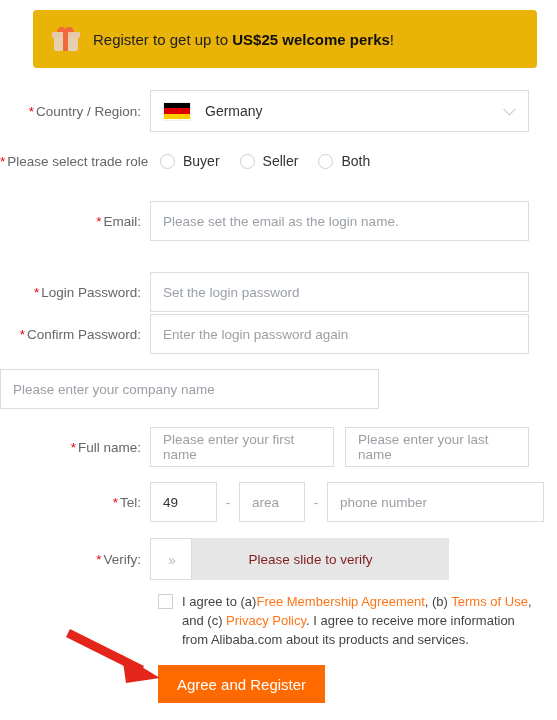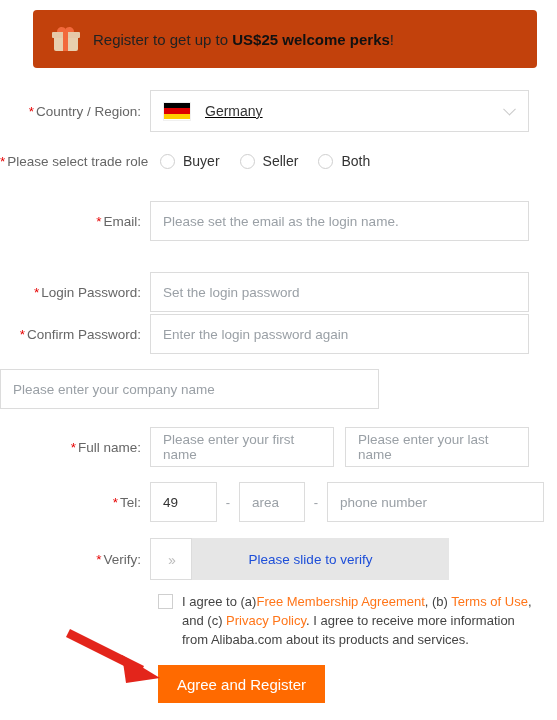--- a/index.html
+++ b/index.html
@@ -9,21 +9,21 @@
     background: #ffffff;
     font-family: "Liberation Sans", sans-serif;
     overflow: hidden;
   }
   .page { position: relative; width: 557px; height: 720px; background: #fff; }
 
   
   .promo {
     position: absolute; left: 33px; top: 10px;
     width: 504px; height: 58px;
-    background: #c2410c;
+    background: #eab308;
     border-radius: 4px;
     display: flex; align-items: center;
     padding-left: 18px;
   }
   .gift-icon { width: 30px; height: 28px; position: relative; flex: 0 0 auto; margin-right: 12px; }
   .gift-lid { position:absolute; left:1px; top:7px; width:28px; height:6px; background:#E6C9A8; border-radius:1px; }
   .gift-body { position:absolute; left:3px; top:13px; width:24px; height:13px; background:#E8CFAE; border-radius:0 0 2px 2px; }
   .gift-ribbon-v { position:absolute; left:12px; top:7px; width:5px; height:19px; background:#F2693C; }
   .gift-bow-l { position:absolute; left:6px; top:2px; width:9px; height:8px; background:#F2693C; border-radius:50% 50% 0 50%; transform: rotate(-12deg); }
   .gift-bow-r { position:absolute; left:14px; top:2px; width:9px; height:8px; background:#F2693C; border-radius:50% 50% 50% 0; transform: rotate(12deg); }
@@ -43,21 +43,21 @@
     height: 40px; border: 1px solid #dcdcdc; background: #fff;
     display: flex; align-items: center; padding: 0 12px;
     font-size: 13.5px; color: #9aa0a6;
   }
   .field .value { color: #333; }
 
   
   .select-field {
     width: 379px; height: 42px; border: 1px solid #dcdcdc;
     display: flex; align-items: center; padding: 0 12px;
-    position: relative; background: #fff; text-decoration: underline;
+    position: relative; background: #fff;
   }
   .flag { width: 28px; height: 19px; margin-right: 14px; flex:0 0 auto; border: 1px solid rgba(0,0,0,.06); }
   .flag .s { height: 33.33%; }
   .flag .s1 { background: #000000; }
   .flag .s2 { background: #DD0000; }
   .flag .s3 { background: #FFCE00; }
   .country-name { font-size: 14px; color: #333; }
   .chevron {
     position: absolute; right: 14px; top: 50%; width: 9px; height: 9px;
     border-right: 1.6px solid #c9c9c9; border-bottom: 1.6px solid #c9c9c9;
@@ -76,21 +76,21 @@
   
   .dash { width: 22px; text-align: center; color: #9aa0a6; font-size: 13px; flex:0 0 auto; }
 
   
   .slider-wrap { width: 299px; height: 42px; background: #e6e6e6; display: flex; align-items: center; position: relative; }
   .slider-handle {
     width: 42px; height: 42px; background: #fff; border: 1px solid #dcdcdc;
     display: flex; align-items: center; justify-content: center; flex: 0 0 auto;
   }
   .slider-handle .chev { color: #bdbdbd; font-size: 15px; letter-spacing: -2px; }
-  .slider-text { flex: 1; text-align: center; font-size: 13.5px; color: #1d4ed8; padding-right: 20px; }
+  .slider-text { flex: 1; text-align: center; font-size: 13.5px; color: #7f1d1d; padding-right: 20px; }
 
   
   .agreement { position: absolute; left: 158px; top: 592px; width: 380px; display: flex; }
   .checkbox {
     width: 15px; height: 15px; border: 1px solid #cfcfcf; background: #fff;
     flex: 0 0 auto; margin-right: 9px; margin-top: 2px;
   }
   .agreement-text { font-size: 13px; line-height: 19px; color: #444; }
   .link { color: #FF7519; }
 

